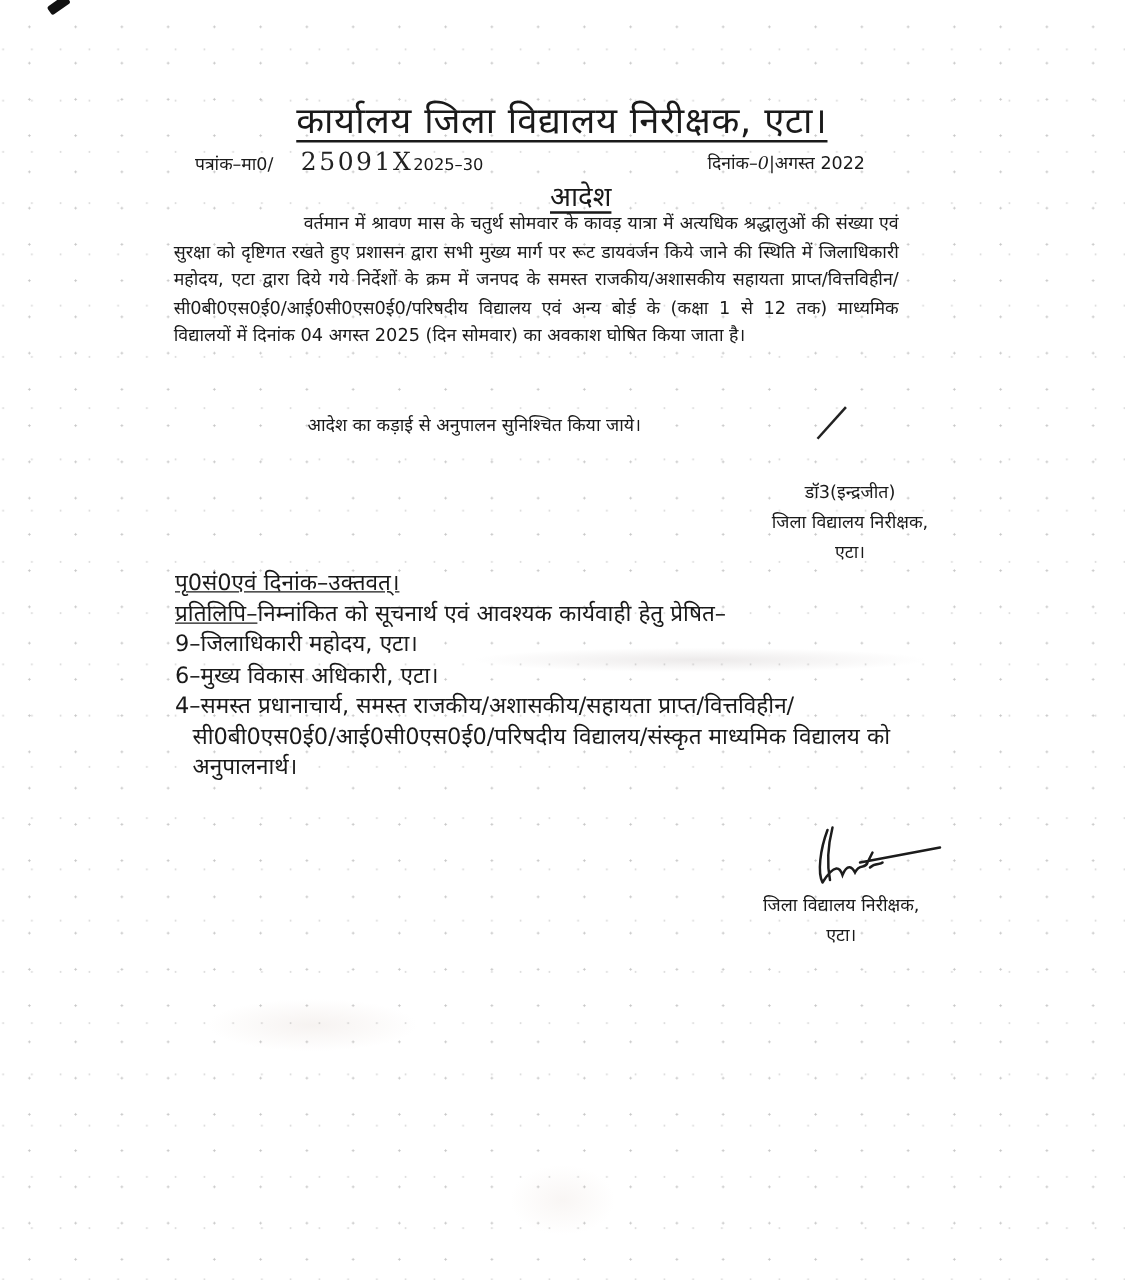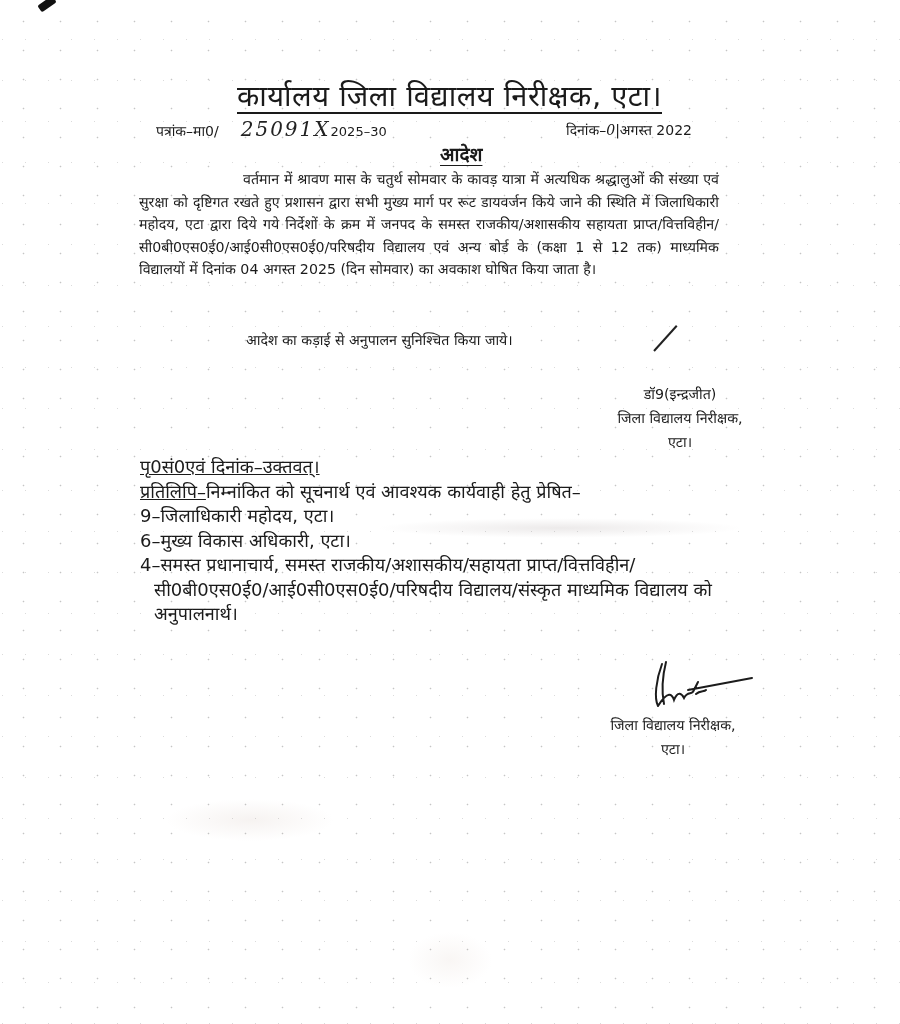--- a/index.html
+++ b/index.html
@@ -50,38 +50,37 @@
       text-underline-offset: 6px;
       text-decoration-thickness: 2px;
       white-space: nowrap;
     }
     .ref-line {
       position: absolute; top: 117px; left: 156px;
       font-size: 14px; white-space: nowrap;
     }
     .ref-number {
       font-family: "DejaVu Serif", serif;
-      font-style: italic;
       font-size: 20px;
       margin-left: 22px;
       letter-spacing: 2px;
       color: #222;
     }
     .ref-year { font-size: 13px; }
     .date-line {
       position: absolute; top: 120px; left: 566px;
       font-size: 14px; white-space: nowrap;
     }
     .date-hand {
       font-family: "DejaVu Serif", serif;
       font-style: italic;
     }
     .order-heading {
       position: absolute; left: 440px; top: 141px;
-      font-size: 19px; font-weight: bold;
+      font-size: 22px; font-weight: normal;
       text-decoration: underline;
       text-underline-offset: 4px;
     }
     .body-para {
       position: absolute; left: 139px; top: 168px;
       width: 580px;
       font-size: 14.2px;
       line-height: 22.6px;
       text-align: justify;
       text-indent: 104px;
@@ -139,21 +138,21 @@
 
   <div class="order-heading">आदेश</div>
 
   <div class="body-para">वर्तमान में श्रावण मास के चतुर्थ सोमवार के कावड़ यात्रा में अत्यधिक श्रद्धालुओं की संख्या एवं सुरक्षा को दृष्टिगत रखते हुए प्रशासन द्वारा सभी मुख्य मार्ग पर रूट डायवर्जन किये जाने की स्थिति में जिलाधिकारी महोदय, एटा द्वारा दिये गये निर्देशों के क्रम में जनपद के समस्त राजकीय/अशासकीय सहायता प्राप्त/वित्तविहीन/सी0बी0एस0ई0/आई0सी0एस0ई0/परिषदीय विद्यालय एवं अन्य बोर्ड के (कक्षा 1 से 12 तक) माध्यमिक विद्यालयों में दिनांक 04 अगस्त 2025 (दिन सोमवार) का अवकाश घोषित किया जाता है।</div>
 
   <div class="compliance">आदेश का कड़ाई से अनुपालन सुनिश्चित किया जाये।</div>
 
   <div class="sig-stroke"></div>
 
   <div class="signatory-1">
-    <div>डॉ9(इन्द्रजीत)</div>
+    <div>डॉ3(इन्द्रजीत)</div>
     <div>जिला विद्यालय निरीक्षक,</div>
     <div>एटा।</div>
   </div>
 
   <div class="copy-block">
     <div class="u">पृ0सं0एवं दिनांक–उक्तवत्।</div>
     <div><span class="u">प्रतिलिपि–</span><span>निम्नांकित को सूचनार्थ एवं आवश्यक कार्यवाही हेतु प्रेषित–</span></div>
     <div class="copy-item">9–जिलाधिकारी महोदय, एटा।</div>
     <div class="copy-item">6–मुख्य विकास अधिकारी, एटा।</div>
     <div class="copy-item-4">4–समस्त प्रधानाचार्य, समस्त राजकीय/अशासकीय/सहायता प्राप्त/वित्तविहीन/ सी0बी0एस0ई0/आई0सी0एस0ई0/परिषदीय विद्यालय/संस्कृत माध्यमिक विद्यालय को अनुपालनार्थ।</div>

